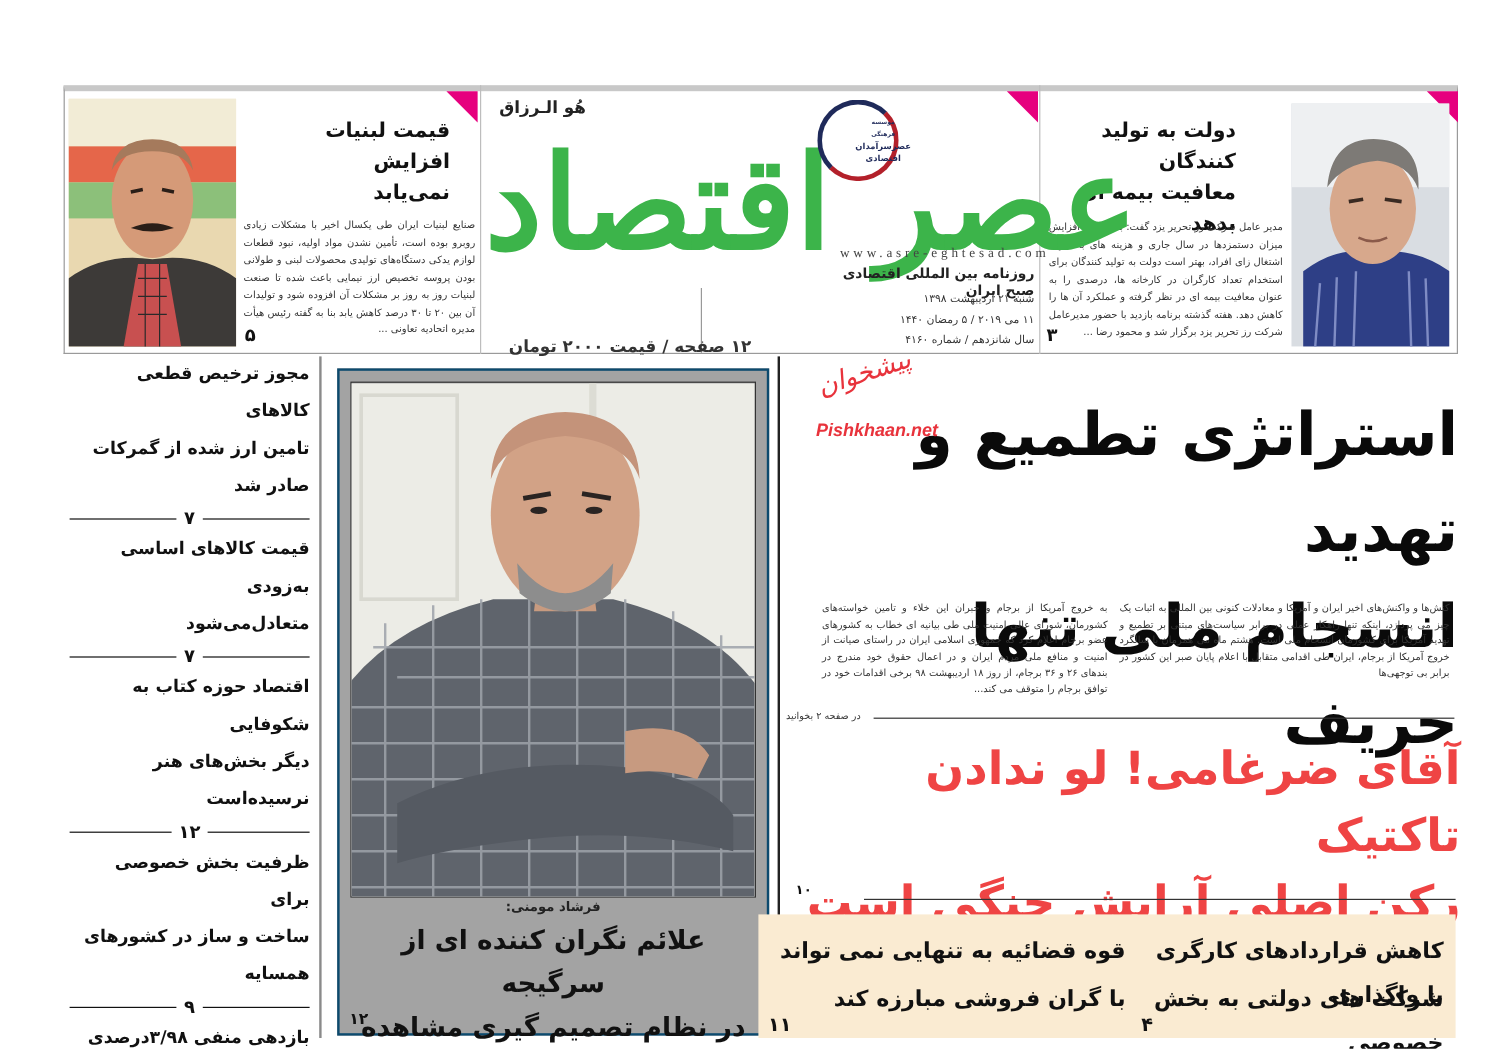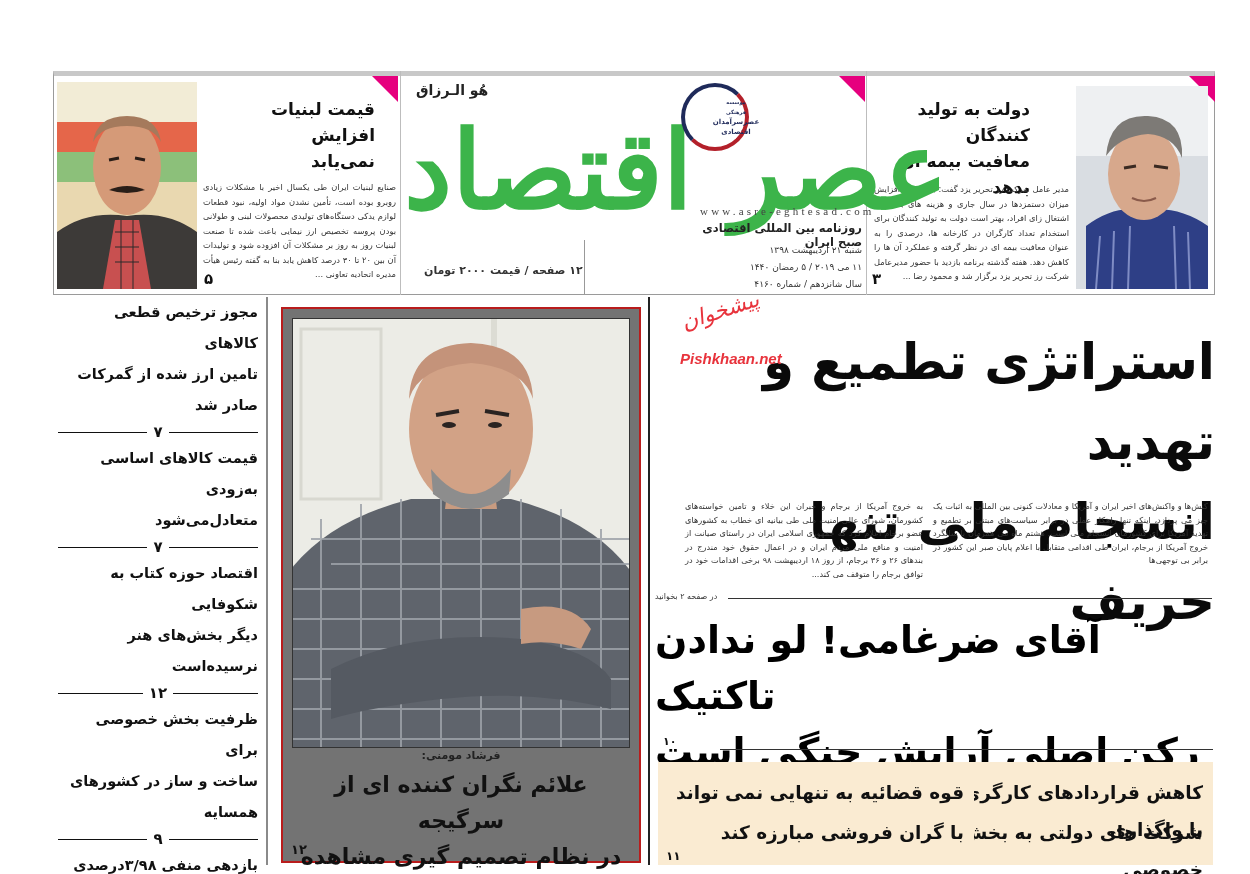--- a/index.html
+++ b/index.html
@@ -29,70 +29,70 @@
 
   
   .logo-text {
     position: absolute; color: #3cb44a; font-weight: bold; font-family: "DejaVu Serif", serif;
     font-size: 108px; line-height: 120px; letter-spacing: -4px; white-space: nowrap;
   }
   .bismillah { font-size: 14px; font-weight: bold; color: #222; }
   .site-url { font-family: "Liberation Serif", serif; font-size: 11px; letter-spacing: 3.2px; color: #444; direction: ltr; }
   .tagline { font-size: 11.5px; font-weight: bold; color: #222; }
   .dateline { font-size: 9px; line-height: 17px; color: #333; }
-  .price { font-size: 11px; font-weight: bold; color: #333; }
+  .price { font-size: 14px; font-weight: bold; color: #333; margin-top: 17px; }
   .emblem {
     position: absolute; width: 68px; height: 68px; border-radius: 50%;
     border: 4px solid #1f2a5a; border-right-color: #b3202a; border-bottom-color: #b3202a;
     background: #fff; display: flex; align-items: center; justify-content: center; flex-direction: column;
   }
   .emblem span { font-size: 7px; color: #1f2a5a; line-height: 10px; text-align: center; font-weight: bold; margin-left: 42px; }
 
   
   .left-col { position: absolute; left: 58px; top: 297px; width: 200px; }
   .lc-item { text-align: right; }
   .lc-title { font-weight: bold; font-size: 14.5px; line-height: 31px; color: #111; }
   .lc-divider { display: flex; align-items: center; justify-content: center; gap: 6px; height: 22px; }
   .lc-divider .line { flex: 1; height: 1px; background: #111; }
   .lc-divider .num { font-weight: bold; font-size: 15px; line-height: 18px; }
   .vrule { position: absolute; width: 2px; background: #8a8a8a; }
 
   
   .feature-outer {
     position: absolute; left: 281px; top: 307px; width: 360px; height: 556px;
-    border: 2px solid #b91c1c; background: #737373;
+    border: 2px solid #0c4a6e; background: #a3a3a3;
   }
   .feature-photo { position: absolute; left: 9px; top: 9px; width: 338px; height: 430px; border: 1px solid #333; overflow: hidden; }
   .feature-kicker { position: absolute; left: 0; right: 0; top: 440px; text-align: center; font-size: 11px; font-weight: bold; color: #222; }
   .feature-title { position: absolute; left: 6px; right: 6px; top: 458px; text-align: center; font-size: 22px; line-height: 36px; font-weight: bold; color: #111; }
   .feature-num { position: absolute; left: 8px; bottom: 4px; font-size: 13px; font-weight: bold; }
 
   
   .main-headline {
     position: absolute; right: 35px; top: 322px; width: 560px; text-align: right;
     font-weight: bold; font-size: 50px; line-height: 80px; color: #0a0a0a; letter-spacing: -1px;
   }
   .watermark { position: absolute; left: 680px; top: 298px; direction: ltr; }
   .wm-fa { font-family: "DejaVu Serif", serif; color: #e8333c; font-size: 22px; font-style: italic; transform: rotate(-18deg); display: inline-block; }
   .wm-en { font-family: "Liberation Sans", sans-serif; font-weight: bold; font-style: italic; color: #e8333c; font-size: 15px; position: absolute; left: 0; top: 52px; }
 
   .lead-col { position: absolute; font-size: 8.2px; line-height: 13.6px; text-align: justify; color: #333; }
   .cont-line { position: absolute; left: 728px; top: 598px; width: 484px; height: 1px; background: #333; }
   .cont-text { position: absolute; left: 655px; top: 592px; font-size: 8px; color: #333; }
 
   .second-headline {
-    position: absolute; left: 655px; top: 612px; width: 562px; text-align: left;
-    font-weight: bold; font-size: 38px; line-height: 56px; color: #000000;
+    position: absolute; left: 655px; top: 612px; width: 562px; text-align: right;
+    font-weight: bold; font-size: 38px; line-height: 56px; color: #ef4444;
   }
   .second-num { position: absolute; left: 663px; top: 735px; font-size: 11px; font-weight: bold; }
   .second-rule { position: absolute; left: 720px; top: 749px; width: 493px; height: 1px; background: #333; }
 
   .cream-box { position: absolute; background: #faebd2; }
   .cream-title { position: absolute; left: 0; right: 10px; text-align: right; font-weight: bold; font-size: 18.5px; line-height: 37px; color: #111; }
-  .cream-num { position: absolute; left: 8px; bottom: 2px; font-size: 12px; font-weight: bold; }
+  .cream-num { position: absolute; left: 8px; bottom: 2px; font-size: 16px; font-weight: bold; }
 </style>
 </head>
 <body>
 
 <div class="header-box"></div>
 <div class="hdr-sep" style="left:400px;"></div>
 <div class="hdr-sep" style="left:866px;"></div>
 
 <div class="corner-tri" style="left:1189px; top:76px;"></div>
 <div class="photo" style="left:1076px; top:86px; width:132px; height:203px;">
@@ -251,17 +251,17 @@
   <div>رکن اصلی آرایش جنگی است</div>
 </div>
 <div class="second-num">۱۰</div>
 <div class="second-rule"></div>
 
 <div class="cream-box" style="left:943px; top:762px; width:270px; height:103px;">
   <div class="cream-title" style="top:12px;">کاهش قراردادهای کارگری با واگذاری</div>
   <div class="cream-title" style="top:52px;">شرکت های دولتی به بخش خصوصی</div>
   <div class="cream-num">۴</div>
 </div>
-<div class="cream-box" style="left:658px; top:762px; width:316px; height:103px;">
+<div class="cream-box" style="left:632px; top:762px; width:316px; height:103px;">
   <div class="cream-title" style="top:12px;">قوه قضائیه به تنهایی نمی تواند</div>
   <div class="cream-title" style="top:52px;">با گران فروشی مبارزه کند</div>
   <div class="cream-num">۱۱</div>
 </div>
 
 </body></html>

